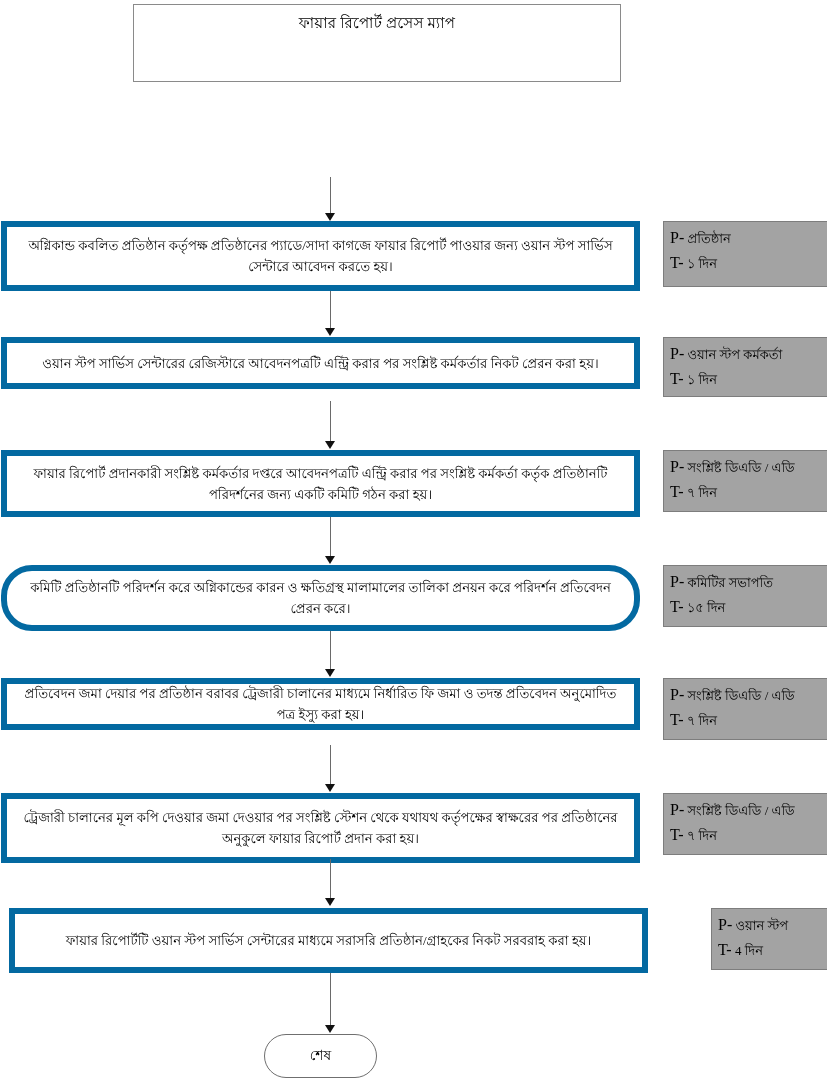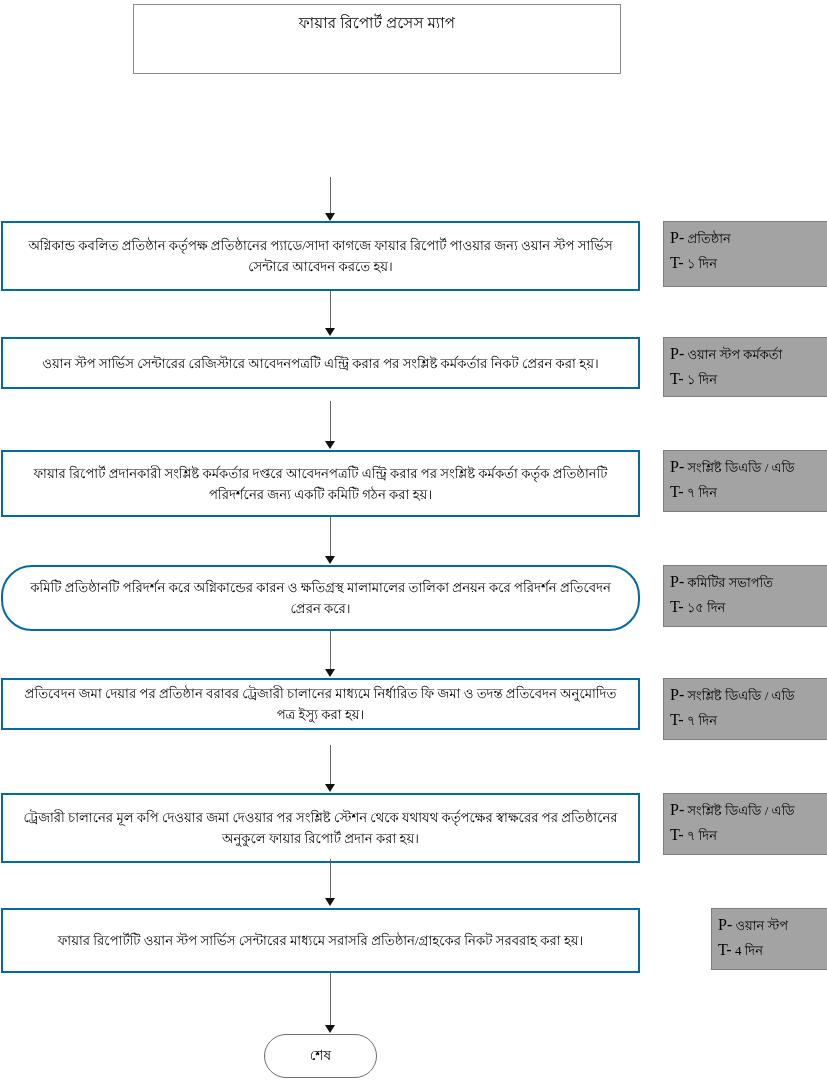--- a/index.html
+++ b/index.html
@@ -22,21 +22,21 @@
     width: 827px;
     height: 1080px;
   }
 
   
   .title-box {
     position: absolute;
     left: 133px;
     top: 4px;
     width: 488px;
-    height: 70px;
+    height: 78px;
     border: 1px solid #8a8a8a;
     background: #ffffff;
     box-sizing: border-box;
   }
   .title-text {
     position: absolute;
     left: 0;
     top: 8px;
     width: 100%;
     text-align: center;
@@ -68,21 +68,21 @@
     top: 1034px;
     width: 113px;
     height: 44px;
   }
 
   
   .process-box {
     position: absolute;
     left: 1px;
     width: 639px;
-    border: 2px solid #0369a1;
+    border: 6px solid #0369a1;
     background: #ffffff;
     box-sizing: border-box;
     display: flex;
     align-items: center;
     justify-content: center;
   }
   .process-text {
     display: block;
     width: 604px;
     text-align: center;
@@ -236,21 +236,21 @@
     </span>
     <span class="side-line">
       <span class="pt-letter">T-</span>
       <span>৭ দিন</span>
     </span>
   </div>
 
   <div class="connector" style="top:859px; height:40px;"></div>
   <div class="arrowhead" style="top:898px;"></div>
 
-  <div class="process-box" style="top:908px; height:65px;">
+  <div class="process-box" style="top:908px; height:65px;margin-left:8px;">
     <span class="process-text">ফায়ার রিপোর্টটি ওয়ান স্টপ সার্ভিস সেন্টারের মাধ্যমে সরাসরি প্রতিষ্ঠান/গ্রাহকের নিকট সরবরাহ করা হয়।</span>
   </div>
   <div class="side-box" style="top:908px; height:62px;margin-left:48px;">
     <span class="side-line">
       <span class="pt-letter">P-</span>
       <span>ওয়ান স্টপ</span>
     </span>
     <span class="side-line">
       <span class="pt-letter">T-</span>
       <span>4 দিন</span>

